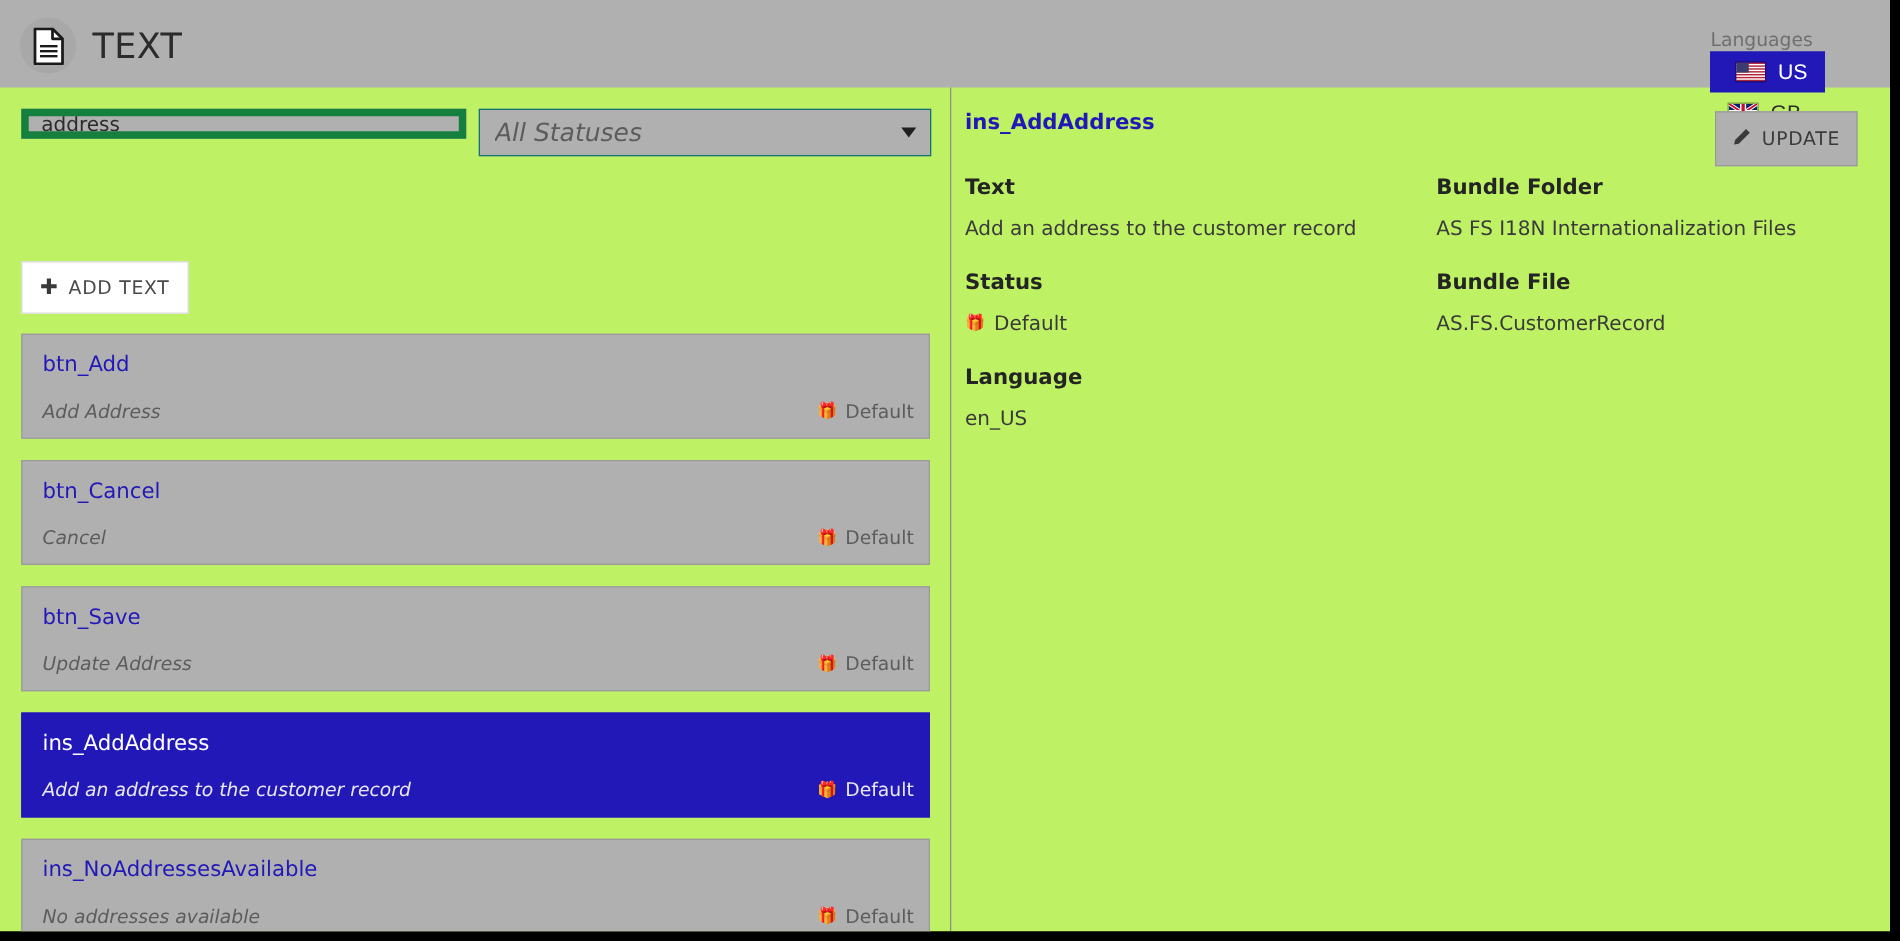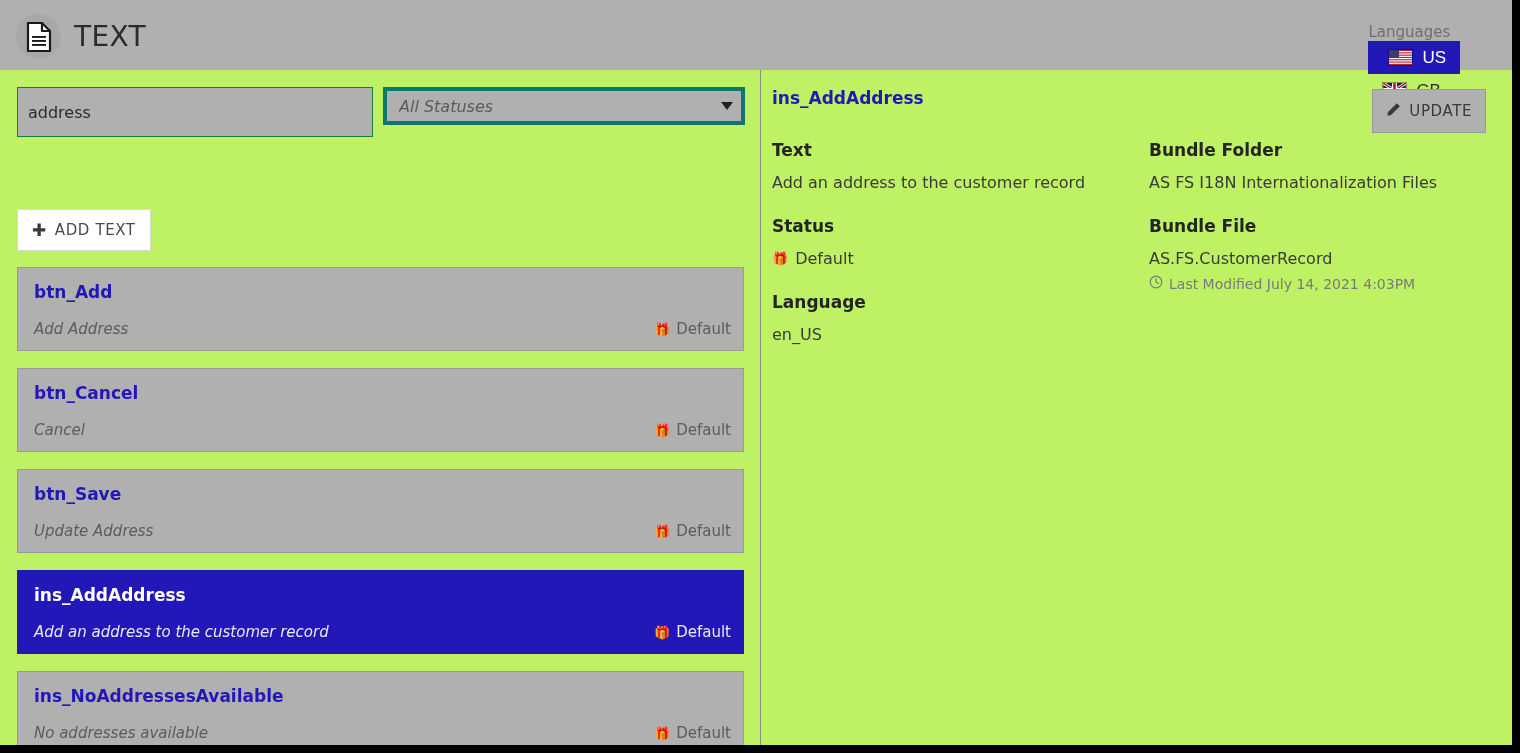--- a/index.html
+++ b/index.html
@@ -113,38 +113,38 @@
     width: 760px; height: 675px;
   }
   .filters {
     position: absolute;
     left: 17px; top: 17px;
     width: 730px;
     display: flex;
     gap: 10px;
   }
   .search-input {
-    width: 356px; height: 50px;
+    width: 356px; height: 24px;
     background: #b0b0b0;
-    border: 1px solid #15803d;
+    border: 6px solid #15803d;
     font-size: 16px;
     color: #2b2b2b;
     padding: 0 10px;
     font-family: inherit;
     outline: none;
   }
   .select-wrap {
     position: relative;
     width: 362px; height: 38px;
   }
   .status-select {
     width: 362px; height: 38px;
     background: #b0b0b0;
-    border: 4px solid #0f766e;
-    font-size: 16px;
+    border: 1px solid #0f766e;
+    font-size: 20px;
     font-style: italic;
     color: #5c5c5c;
     padding: 0 30px 0 12px;
     font-family: inherit;
     appearance: none;
     -webkit-appearance: none;
     outline: none;
   }
   .select-caret {
     position: absolute;
@@ -195,21 +195,21 @@
     cursor: pointer;
   }
   .list-item.selected {
     background: #2218b8;
     border-color: #2218b8;
   }
   .li-key {
     position: absolute;
     left: 16px; top: 14px;
     font-size: 17px;
-    font-weight: 700;
+    font-weight: 400;
     color: #2218b8;
   }
   .list-item.selected .li-key { color: #ffffff; }
   .li-value {
     position: absolute;
     left: 16px; top: 52px;
     font-size: 15px;
     color: #5c5c5c;
     font-style: italic;
   }
@@ -464,29 +464,20 @@
 
         <div class="col-b">
           <div class="field">
             <div class="field-label">Bundle Folder</div>
             <span class="field-value">AS FS I18N Internationalization Files</span>
           </div>
 
           <div class="field">
             <div class="field-label">Bundle File</div>
             <span class="field-value">AS.FS.CustomerRecord</span>
-            <span class="meta-line">
-              <span>
-                <svg width="14" height="14" viewBox="0 0 16 16" aria-hidden="true">
-                  <circle cx="8" cy="8" r="6.6" fill="none" stroke="#7a7a7a" stroke-width="1.4"></circle>
-                  <path d="M8 4.2 V8 L10.6 9.6" fill="none" stroke="#7a7a7a" stroke-width="1.4" stroke-linecap="round"></path>
-                </svg>
-              </span>
-              <span>Last Modified July 14, 2021 4:03PM</span>
-            </span>
           </div>
         </div>
 
       </div>
     </div>
 
   </div>
 </div>
 
 </body></html>

